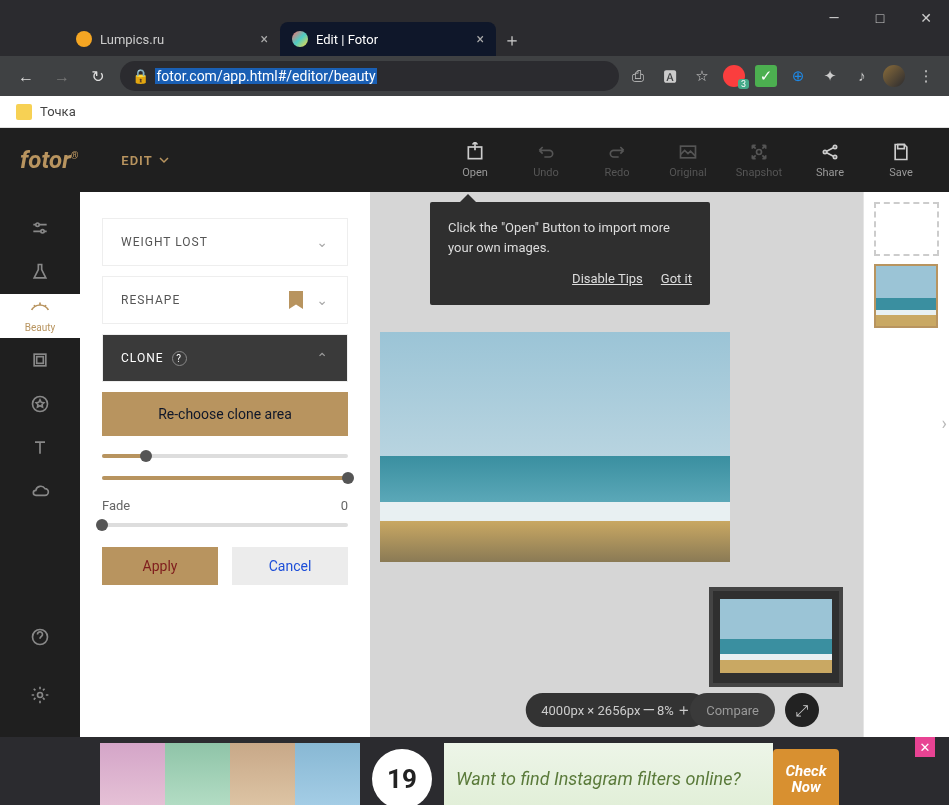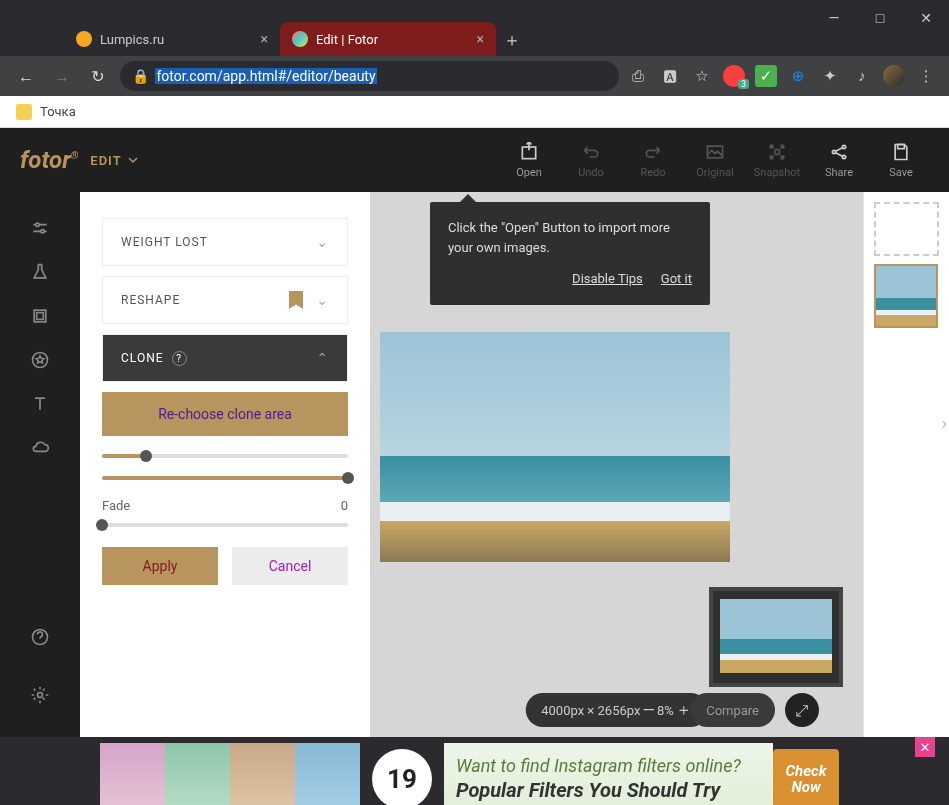--- a/index.html
+++ b/index.html
@@ -1,69 +1,69 @@
 <!DOCTYPE html>
 <html><head>
 <meta charset="utf-8">
 <style>
 *{box-sizing:border-box;margin:0;padding:0;font-family:-apple-system,BlinkMacSystemFont,"Segoe UI",Roboto,Arial,sans-serif}
 body{width:949px;height:805px;background:#fff;overflow:hidden;position:relative}
 .titlebar{height:16px;background:#2b2b2f}
 .tabrow{height:40px;background:#2b2b2f;display:flex;align-items:flex-end;padding-left:64px}
 .tab{height:34px;width:216px;display:flex;align-items:center;padding:0 12px;color:#ccc;font-size:13px;gap:8px}
-.tab.active{background:#7f1d1d;border-radius:8px 8px 0 0;color:#fff}
+.tab.active{background:#0f172a;border-radius:8px 8px 0 0;color:#fff}
 .tab .fav{width:16px;height:16px;border-radius:50%}
 .tab .x{margin-left:auto;color:#aaa;font-size:14px;cursor:pointer}
 .newtab{width:32px;height:32px;color:#ccc;display:flex;align-items:center;justify-content:center;font-size:18px;cursor:pointer}
 .wincontrols{position:absolute;top:0;right:0;height:36px;display:flex}
 .wincontrols div{width:46px;display:flex;align-items:center;justify-content:center;color:#ccc;font-size:14px}
 .addrbar{height:40px;background:#3f4143;display:flex;align-items:center;padding:0 12px;gap:8px}
 .navbtn{width:28px;height:28px;display:flex;align-items:center;justify-content:center;color:#ddd;font-size:16px;cursor:pointer}
 .navbtn.dis{color:#777}
 .url{flex:1;height:30px;background:#2b2b2f;border-radius:15px;display:flex;align-items:center;padding:0 12px;color:#ccc;font-size:14px;gap:6px}
 .url .selected{background:#1a5fb4;color:#fff;padding:0 1px}
 .exticons{display:flex;gap:10px;align-items:center}
 .exticons span{width:22px;height:22px;display:flex;align-items:center;justify-content:center;color:#ccc;font-size:15px}
 .ab-badge{width:22px;height:22px;background:#fa3e3e;border-radius:50%;position:relative}
 .ab-badge::after{content:"3";position:absolute;bottom:-2px;right:-4px;background:#4a8;color:#fff;font-size:9px;padding:0 3px;border-radius:3px}
 .avatar{width:24px;height:24px;border-radius:50%;background:linear-gradient(135deg,#8a6d3b,#2b2b2f)}
 .bookmarks{height:32px;background:#fff;border-bottom:1px solid #e0e0e0;display:flex;align-items:center;padding:0 16px;gap:8px;font-size:13px;color:#444}
 .bm-icon{width:16px;height:16px;background:#f7d154;border-radius:2px}
 .fotor-top{height:64px;background:#1f1f1f;display:flex;align-items:center;padding:0 20px;color:#999}
-.logo{color:#b8945f;font-size:24px;font-weight:bold;font-style:italic;margin-right:12px}
+.logo{color:#b8945f;font-size:24px;font-weight:bold;font-style:italic;margin-right:43px}
 .logo sup{font-size:10px}
 .edit-dd{color:#b8945f;font-size:13px;font-weight:600;letter-spacing:1px;display:flex;align-items:center;gap:6px;cursor:pointer}
-.top-tools{margin-left:auto;display:flex;gap:6px}
+.top-tools{margin-left:auto;display:flex;gap:15px}
 .tt{width:56px;display:flex;flex-direction:column;align-items:center;gap:4px;font-size:11px;cursor:pointer}
 .tt.dis{color:#555}
 .tt svg{width:20px;height:20px}
 .app-body{display:flex;height:545px;background:#d6d6d6}
 .sidebar{width:80px;background:#1f1f1f;display:flex;flex-direction:column;align-items:center;padding-top:14px}
 .sb-item{width:80px;height:44px;display:flex;flex-direction:column;align-items:center;justify-content:center;color:#888;font-size:10px;gap:2px;cursor:pointer}
 .sb-item.active{background:#fff;color:#b8945f}
 .sb-item svg{width:20px;height:20px}
 .sb-bottom{margin-top:auto;padding-bottom:20px;display:flex;flex-direction:column;gap:14px;align-items:center}
 .panel{width:290px;background:#fff;padding:26px 22px;overflow-y:auto}
 .acc{height:48px;background:#fff;border:1px solid #eee;display:flex;align-items:center;padding:0 18px;font-size:12px;color:#555;letter-spacing:1px;margin-bottom:10px;cursor:pointer;position:relative}
 .acc .chev{margin-left:auto;color:#aaa;font-size:14px}
 .acc .bookmark{position:absolute;right:44px;width:14px;height:18px;background:#b8945f;clip-path:polygon(0 0,100% 0,100% 100%,50% 75%,0 100%)}
 .acc.open{background:#3a3a3a;color:#fff}
 .acc.open .chev{color:#999}
 .help-ic{width:15px;height:15px;border:1px solid #888;border-radius:50%;margin-left:8px;font-size:10px;display:flex;align-items:center;justify-content:center}
-.rechoose{height:44px;background:#b8945f;color:#4c1d95;display:flex;align-items:center;justify-content:center;font-size:14px;margin-bottom:18px;cursor:pointer}
+.rechoose{height:44px;background:#b8945f;color:#0f172a;display:flex;align-items:center;justify-content:center;font-size:14px;margin-bottom:18px;cursor:pointer}
 .ctrl-row{margin-bottom:18px}
 .ctrl-hdr{display:flex;justify-content:space-between;font-size:13px;color:#666;margin-bottom:10px}
 .eraser{width:32px;height:32px;border:1px solid #ccc;display:flex;align-items:center;justify-content:center;font-size:14px;cursor:pointer}
 .slider{height:4px;background:#ddd;border-radius:2px;position:relative;margin:4px 0}
 .slider .fill{height:100%;background:#b8945f;border-radius:2px}
 .slider .knob{width:12px;height:12px;background:#555;border-radius:50%;position:absolute;top:-4px;transform:translateX(-50%)}
 .btnrow{display:flex;gap:14px;margin-top:20px}
 .btn{flex:1;height:38px;display:flex;align-items:center;justify-content:center;font-size:14px;cursor:pointer}
 .btn.primary{background:#b8945f;color:#7f1d1d}
-.btn.sec{background:#ececec;color:#a21caf}
+.btn.sec{background:#ececec;color:#1d4ed8}
 .canvas{flex:1;position:relative;overflow:hidden}
 .hint{position:absolute;top:10px;left:60px;width:280px;background:#2f2f2f;color:#ddd;padding:16px 18px;font-size:13px;line-height:1.5;border-radius:2px}
 .hint::before{content:"";position:absolute;top:-8px;left:30px;border:8px solid transparent;border-bottom-color:#2f2f2f;border-top:none}
 .hint .links{margin-top:12px;display:flex;justify-content:flex-end;gap:18px}
 .hint .links span{text-decoration:underline;cursor:pointer}
 .image{position:absolute;top:140px;left:10px;width:350px;height:230px;overflow:hidden}
 .sky{height:54%;background:linear-gradient(#9bc4d6,#b8d4e0)}
 .sea{height:20%;background:linear-gradient(#3a8fa0,#5ba8b8)}
 .foam{height:8%;background:#e8f0f2}
 .sand{height:18%;background:linear-gradient(#c9a863,#8a7a55)}
@@ -206,20 +206,26 @@
           <path d="M4 8h16M4 16h16"></path>
           <circle cx="9" cy="8" r="2" fill="#1f1f1f"></circle>
           <circle cx="15" cy="16" r="2" fill="#1f1f1f"></circle>
         </svg>
       </div>
     <div class="sb-item">
         <svg viewBox="0 0 24 24" fill="none" stroke="currentColor" stroke-width="2">
           <path d="M9 3h6M10 3v6l-5 10h14l-5-10V3"></path>
         </svg>
       </div>
+    <div class="sb-item active">
+        <svg viewBox="0 0 24 24" fill="none" stroke="currentColor" stroke-width="2">
+          <path d="M2 12s3-6 10-6 10 6 10 6M6 8l-1-2M12 6V3M18 8l1-2"></path>
+        </svg>
+        <span>Beauty</span>
+      </div>
     <div class="sb-item">
         <svg viewBox="0 0 24 24" fill="none" stroke="currentColor" stroke-width="2">
           <rect x="5" y="5" width="14" height="14"></rect>
           <rect x="8" y="8" width="8" height="8"></rect>
         </svg>
       </div>
     <div class="sb-item">
         <svg viewBox="0 0 24 24" fill="none" stroke="currentColor" stroke-width="2">
           <circle cx="12" cy="12" r="9"></circle>
           <path d="M12 7l1.5 3 3 .5-2 2 .5 3L12 14l-3 1.5.5-3-2-2 3-.5z"></path>
@@ -342,20 +348,19 @@
 <div class="ad">
   <div class="ad-imgs">
     <div style="background:linear-gradient(#d4a5c8,#e8c5d8)"></div>
     <div style="background:linear-gradient(#8fc4a8,#b8e0c8)"></div>
     <div style="background:linear-gradient(#c8a888,#e0c8a8)"></div>
     <div style="background:linear-gradient(#88b8d4,#a8d0e8)"></div>
   </div>
   <div class="ad-circle">19</div>
   <div class="ad-text">
     <div class="l1">Want to find Instagram filters online?</div>
-    <div class="l2">Popular Filters You Should Try</div>
   </div>
   <div class="ad-btn">
     <span>Check</span>
       <span>Now</span>
   </div>
   <div class="ad-x">✕</div>
 </div>
 
 </body></html>

